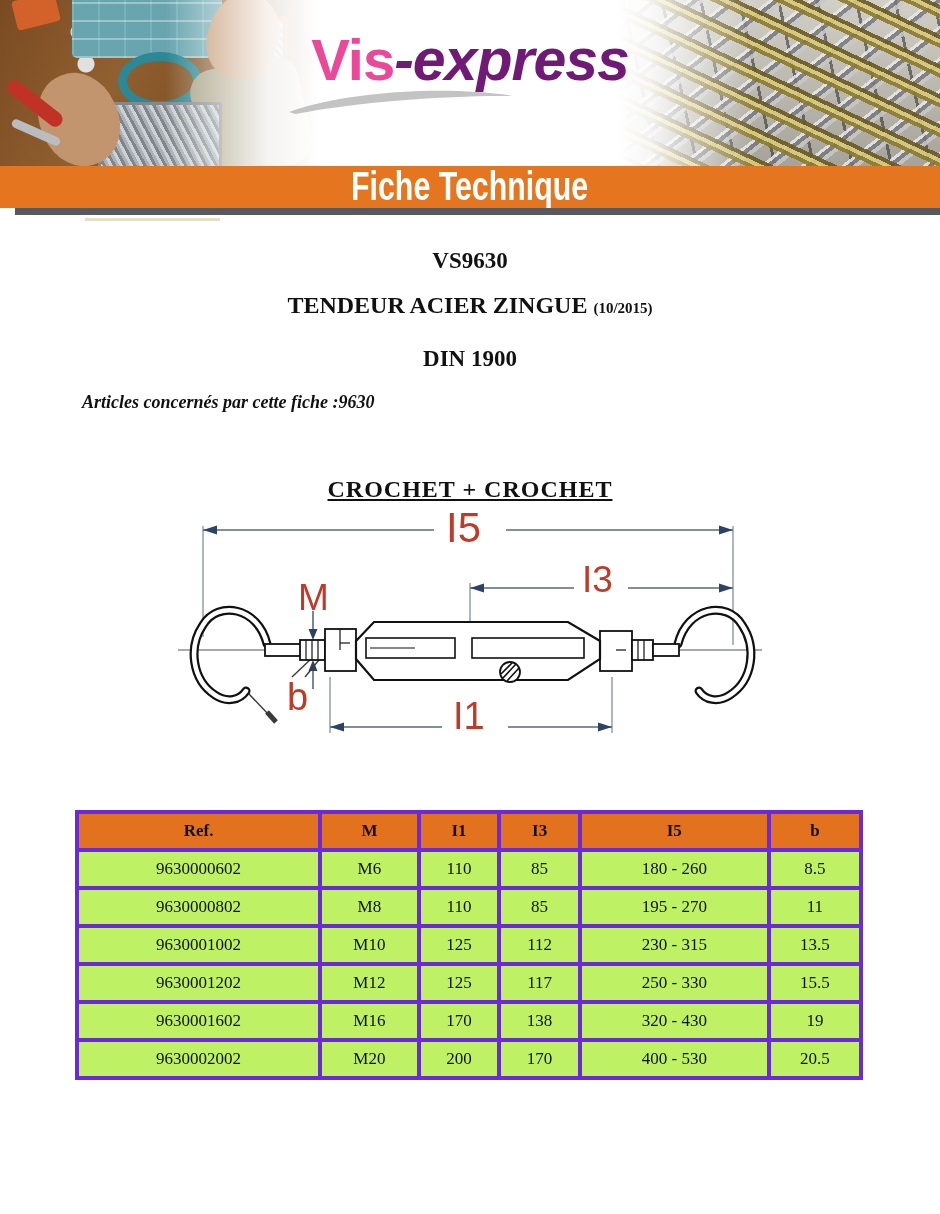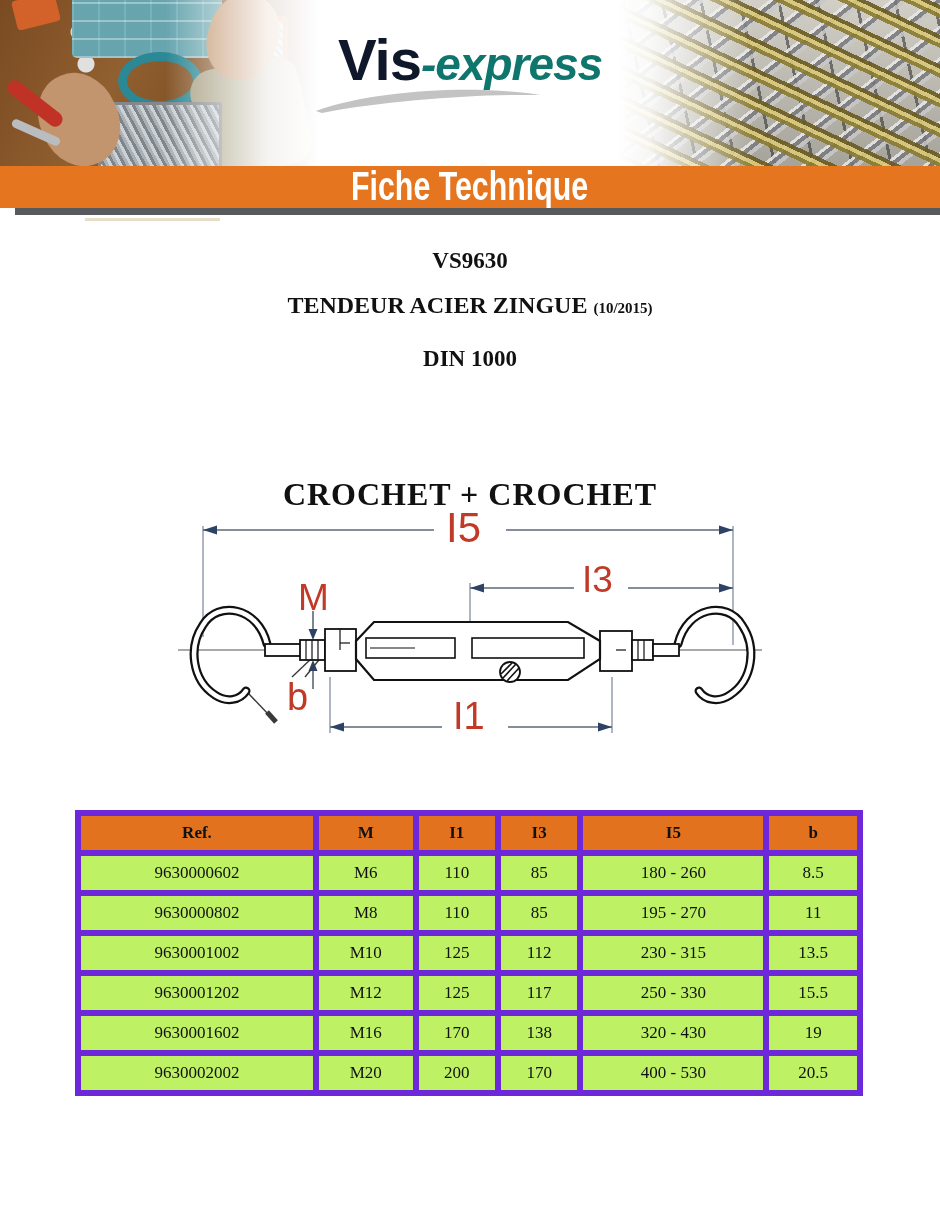--- a/index.html
+++ b/index.html
@@ -35,54 +35,54 @@
     radial-gradient(circle at 12px 14px,#d8d8d8 0 7px,transparent 8px),
     radial-gradient(circle at 40px 8px,#cfcfcf 0 6px,transparent 7px),
     radial-gradient(circle at 20px 46px,#e0e0e0 0 8px,transparent 9px),
     radial-gradient(circle at 54px 34px,#c8c8c8 0 5px,transparent 6px);}
   .fade-right{position:absolute;inset:0;background:linear-gradient(90deg,rgba(255,255,255,0) 52%,rgba(255,255,255,.88) 84%,#fff 100%);}
   .fade-left{position:absolute;inset:0;background:linear-gradient(270deg,rgba(255,255,255,0) 58%,rgba(255,255,255,.9) 90%,#fff 100%);}
 
   
   .logo{position:absolute;left:50%;top:26px;transform:translateX(-50%);text-align:center;
         font-family:"Liberation Sans",sans-serif;white-space:nowrap;}
-  .logo-primary{font-size:58px;font-weight:700;color:#0f172a;letter-spacing:-1px;}
-  .logo-secondary{font-size:46px;font-weight:700;font-style:italic;color:#0f766e;letter-spacing:-1px;}
+  .logo-primary{font-size:58px;font-weight:700;color:#ec4899;letter-spacing:-1px;}
+  .logo-secondary{font-size:59px;font-weight:700;font-style:italic;color:#701a75;letter-spacing:-1px;}
   .logo-swoosh{display:block;margin:-6px auto 0 -30px;}
 
   
   .banner{position:absolute;left:0;top:166px;width:940px;height:42px;background:#e5761f;
           display:flex;align-items:center;justify-content:center;}
   .banner-text{font-family:"Liberation Sans",sans-serif;font-weight:800;color:#fff;font-size:37px;
                display:inline-block;transform:scale(.82,1.08);letter-spacing:0px;}
   .banner-underbar{position:absolute;left:15px;top:208px;width:925px;height:7px;background:#57595c;}
   .accent-underline{position:absolute;left:85px;top:218px;width:135px;height:3px;background:#e6dec6;}
 
   
   .centered{position:absolute;left:0;width:940px;text-align:center;margin-top:24px;}
   .doc-ref{top:224px;font-size:23px;font-weight:700;}
   .doc-title{top:268px;font-size:24px;font-weight:700;}
   .doc-revision{font-size:15px;font-weight:700;}
   .doc-standard{top:322px;font-size:23px;font-weight:700;}
   .articles-note{position:absolute;left:82px;top:392px;font-size:18px;font-weight:700;font-style:italic;}
-  .variant-title{top:452px;font-size:32px;font-weight:700;letter-spacing:1px;}
+  .variant-title{top:452px;font-size:24px;font-weight:700;letter-spacing:1px;text-decoration:underline;}
 
   
   .diagram{position:absolute;left:170px;top:495px;width:600px;height:275px;}
   .dim-label{position:absolute;color:#c13a28;font-family:"Liberation Sans",sans-serif;font-weight:400;line-height:1;}
   .lbl-i5{left:276px;top:12px;font-size:42px;}
   .lbl-i3{left:412px;top:66px;font-size:37px;}
   .lbl-m{left:128px;top:84px;font-size:37px;}
   .lbl-b{left:117px;top:183px;font-size:38px;}
   .lbl-i1{left:283px;top:202px;font-size:38px;}
 
   
   .spec-table{position:absolute;left:75px;top:810px;width:788px;border-collapse:collapse;
               font-size:17px;text-align:center;}
-  .spec-table th,.spec-table td{border:6px solid #6d28d9;height:34px;padding:0;}
+  .spec-table th,.spec-table td{border:4px solid #6d28d9;height:34px;padding:0;}
   .spec-table th{background:#e2721e;font-weight:600;}
   .spec-table td{background:#bef264;font-weight:400;}
 </style>
 </head>
 <body>
 
 <div class="page">
 
   <div class="photo photo-left">
     <div class="ph washers"></div>
@@ -114,21 +114,22 @@
     <span class="banner-text">Fiche Technique</span>
   </div>
   <div class="banner-underbar"></div>
   <div class="accent-underline"></div>
 
   <div class="centered doc-ref">VS9630</div>
   <div class="centered doc-title">
     <span>TENDEUR ACIER ZINGUE</span>
     <span class="doc-revision">(10/2015)</span>
   </div>
-  <div class="centered doc-standard">DIN 1000</div>
+  <div class="centered doc-standard">DIN 1900</div>
+  <div class="articles-note">Articles concernés par cette fiche :9630</div>
   <div class="centered variant-title">CROCHET + CROCHET</div>
 
   <div class="diagram">
     <svg width="600" height="275" viewBox="0 0 600 275">
 
       <line x1="8" y1="155" x2="592" y2="155" stroke="#555" stroke-width="1"></line>
 
       <g stroke="#8a97a8" stroke-width="1.4">
         <line x1="33" y1="31" x2="33" y2="142"></line>
         <line x1="563" y1="31" x2="563" y2="150"></line>

